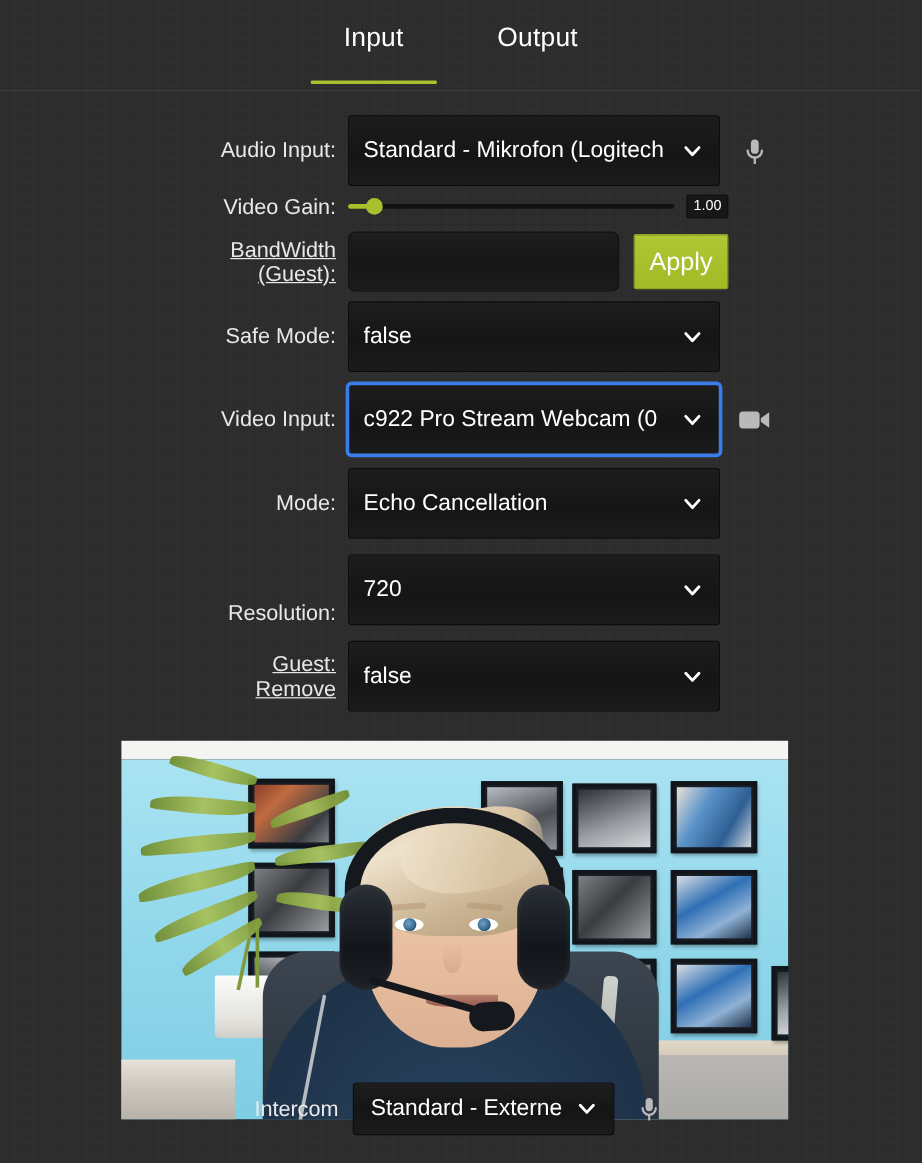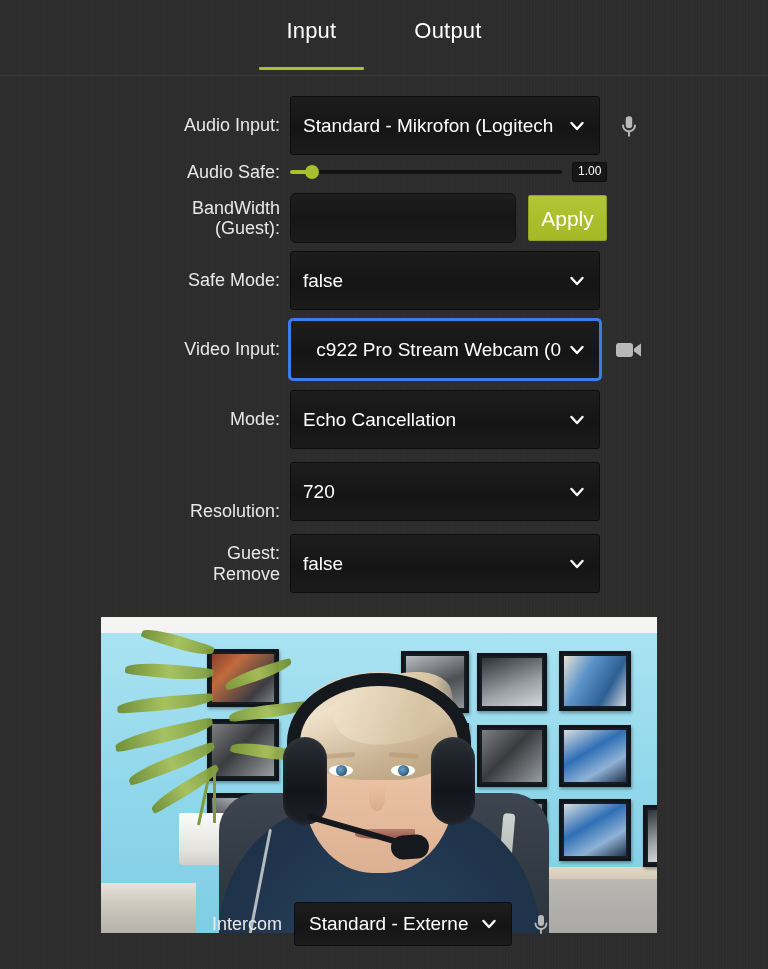--- a/index.html
+++ b/index.html
@@ -75,21 +75,21 @@
   }
   .row .label {
     width: 290px;
     text-align: right;
     padding-right: 10px;
     font-size: 18px;
     color: #e8e8e8;
     line-height: 1.12;
     flex: 0 0 290px;
   }
-  .row .label.two-line { line-height: 1.12; }
+  .row .label.two-line { line-height: 1.12; text-decoration: underline; }
 
   .control { position: relative; display: flex; align-items: center; }
 
   
   .select {
     position: relative;
     width: 310px;
     height: 59px;
     background: linear-gradient(180deg, #1d1d1d 0%, #151515 55%, #1b1b1b 100%);
     border: 1px solid #0d0d0d;
@@ -100,21 +100,20 @@
     font-size: 19px;
     color: #ffffff;
     white-space: nowrap;
     overflow: hidden;
     cursor: pointer;
   }
   .select.focused {
     outline: 3px solid #3a7dea;
     outline-offset: -1px;
     border-color: #1d1d1d;
-    text-align: right;
   }
   .select .value {
     overflow: hidden;
     text-overflow: clip;
     white-space: nowrap;
     display: block;
     width: 100%;
   }
   .chev {
     position: absolute;
@@ -510,21 +509,21 @@
           <svg width="26" height="26" viewBox="0 0 24 24">
             <rect x="9" y="3" width="6" height="11" rx="3" fill="#b9b9b9"></rect>
             <path d="M6.5 11.5a5.5 5.5 0 0 0 11 0" fill="none" stroke="#b9b9b9" stroke-width="1.8" stroke-linecap="round"></path>
             <line x1="12" y1="17" x2="12" y2="21" stroke="#b9b9b9" stroke-width="1.8" stroke-linecap="round"></line>
           </svg>
         </div>
       </div>
     </div>
 
     <div class="row" style="margin-bottom:10px;">
-      <div class="label">Audio Safe:</div>
+      <div class="label">Video Gain:</div>
       <div class="control">
         <div class="slider-wrap">
           <div class="slider-track"></div>
           <div class="slider-fill" id="gain-fill" style="width: 8%;"></div>
           <div class="slider-thumb" id="gain-thumb" style="left: 8%;"></div>
         </div>
         <div class="gain-value">1.00</div>
       </div>
     </div>
 

